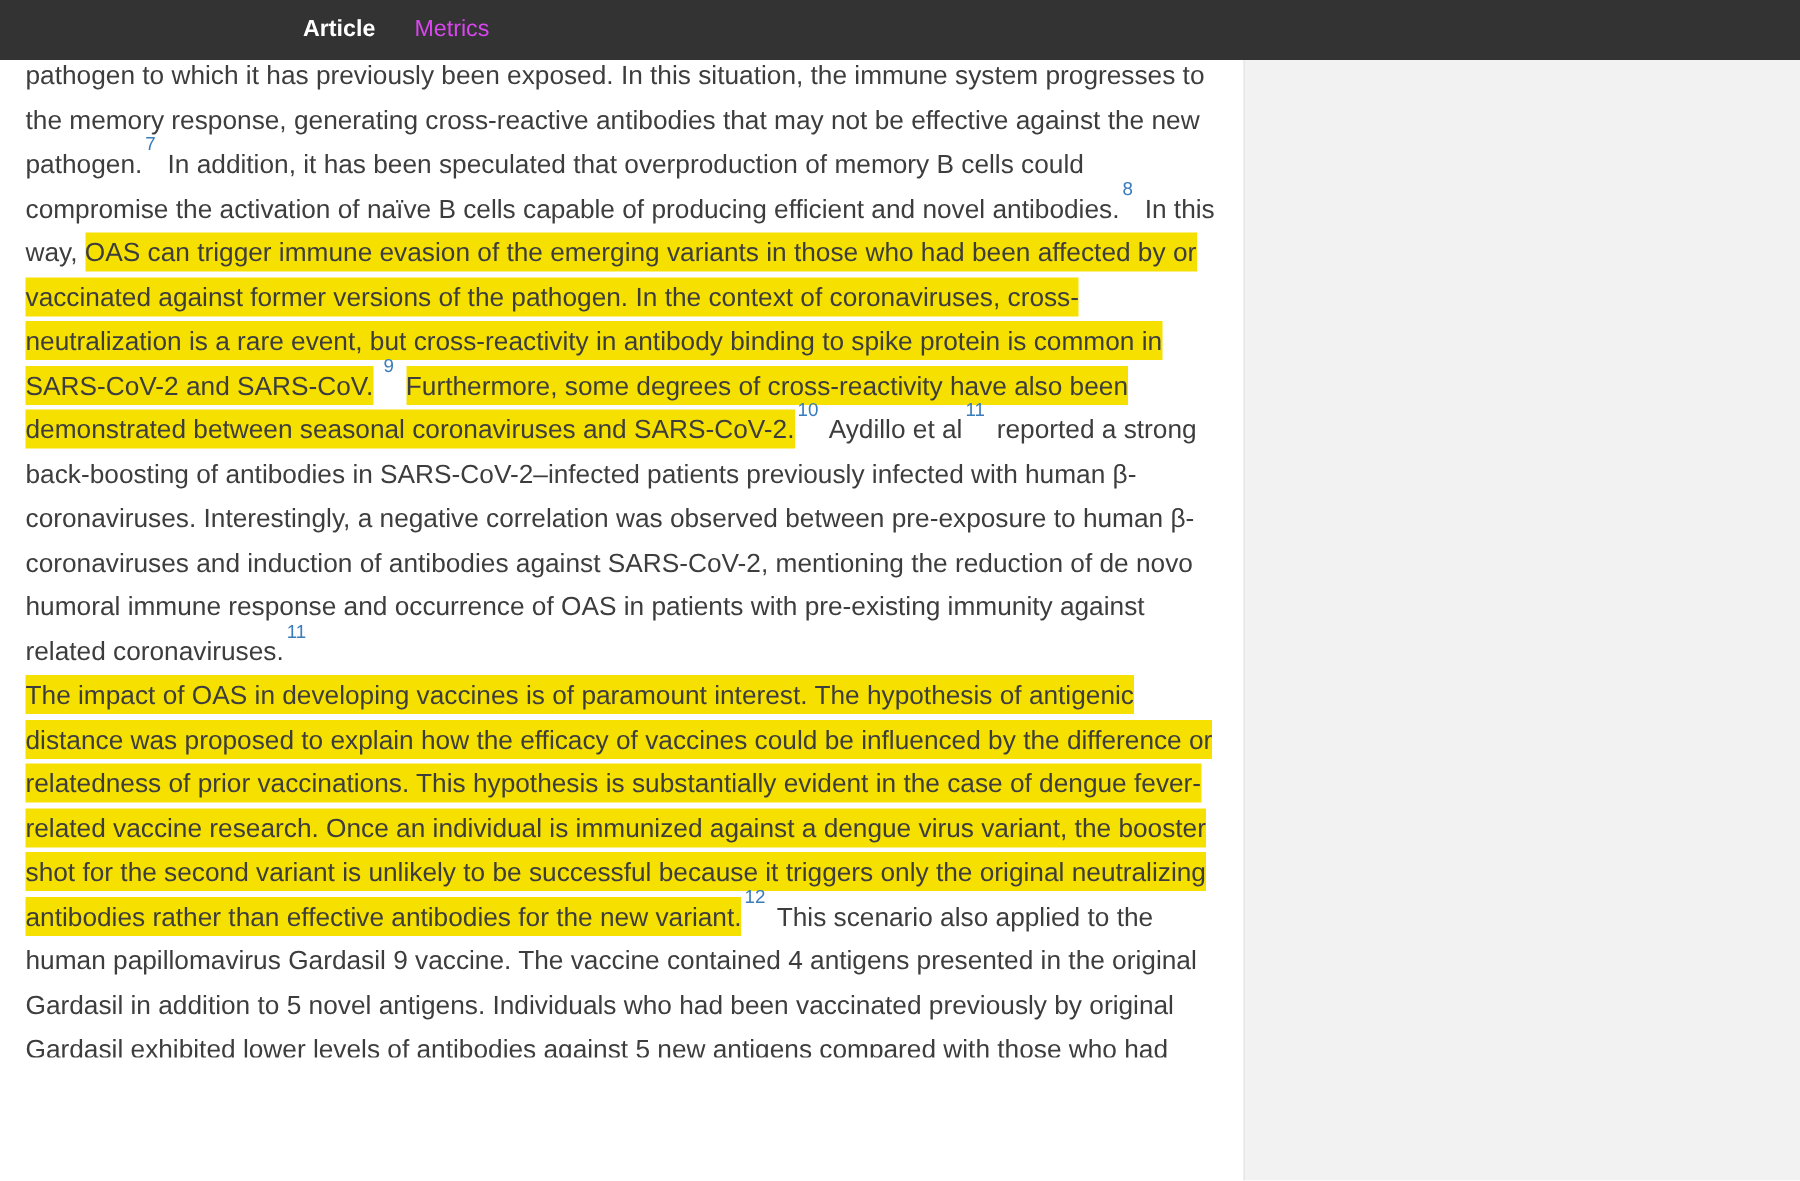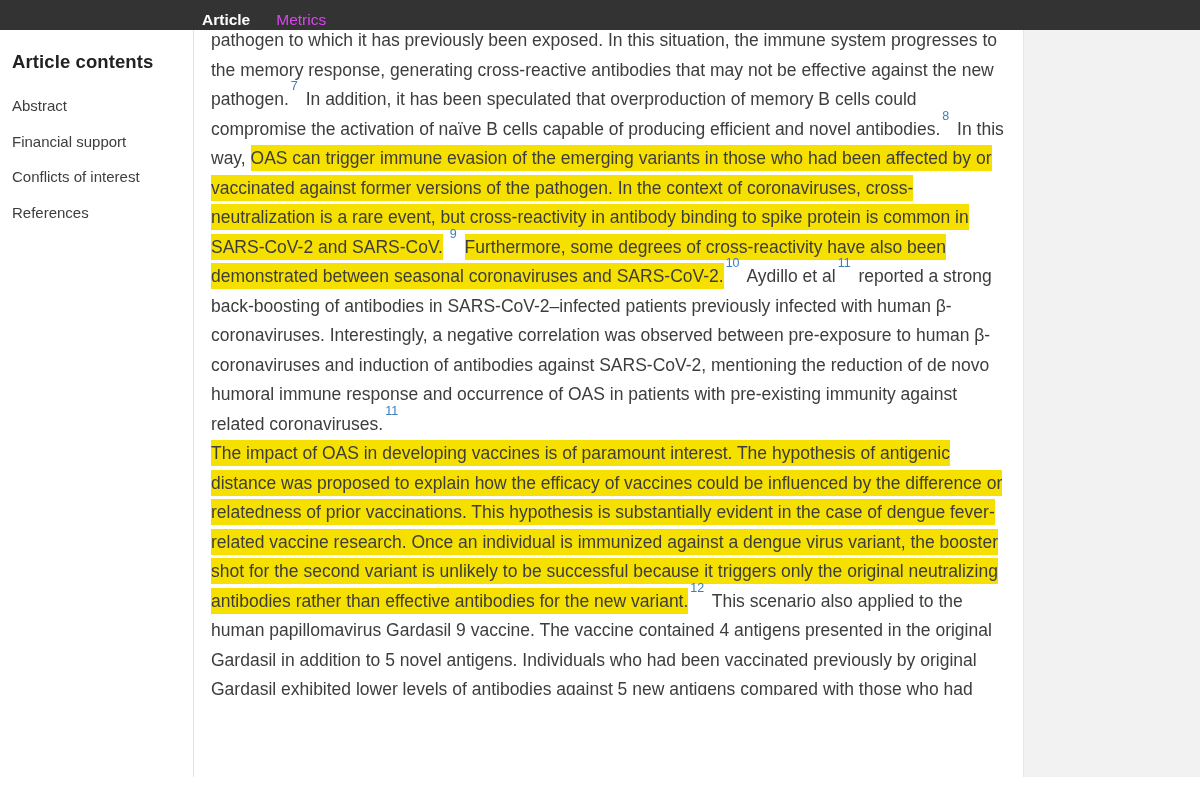--- a/index.html
+++ b/index.html
@@ -5,24 +5,24 @@
   * { box-sizing: border-box; }
   html, body {
     margin: 0; padding: 0;
     width: 1200px; height: 787px;
     overflow: hidden;
     background: #ffffff;
     font-family: "Liberation Sans", "DejaVu Sans", sans-serif;
   }
   
   .topbar {
-    height: 30px;
+    height: 40px;
     background: #333333;
     display: flex;
-    align-items: flex-start;
+    align-items: center;
   }
   .topbar-tabs {
     margin-left: 202px;
     display: flex;
     gap: 26px;
     align-items: center;
   }
   .tab {
     font-size: 15.5px;
     color: #d946ef;
@@ -103,27 +103,20 @@
 
 <div class="topbar">
   <div class="topbar-tabs">
     <span class="tab active">Article</span>
     <span class="tab">Metrics</span>
   </div>
 </div>
 
 <div class="layout">
 
-  <nav class="sidebar">
-    <h2 class="sidebar-title">Article contents</h2>
-    <a class="sidebar-link">Abstract</a>
-    <a class="sidebar-link">Financial support</a>
-    <a class="sidebar-link">Conflicts of interest</a>
-    <a class="sidebar-link">References</a>
-  </nav>
 
   <main class="main">
     <p><span>pathogen to which it has previously been exposed. In this situation, the immune system progresses to the memory response, generating cross-reactive antibodies that may not be effective against the new pathogen.</span><sup class="ref">7</sup><span> In addition, it has been speculated that overproduction of memory B cells could compromise the activation of naïve B cells capable of producing efficient and novel antibodies.</span><sup class="ref">8</sup><span> In this way, </span><span class="hl">OAS can trigger immune evasion of the emerging variants in those who had been affected by or vaccinated against former versions of the pathogen. In the context of coronaviruses, cross-neutralization is a rare event, but cross-reactivity in antibody binding to spike protein is common in SARS-CoV-2 and SARS-CoV.</span><span> </span><sup class="ref">9</sup><span> </span><span class="hl">Furthermore, some degrees of cross-reactivity have also been demonstrated between seasonal coronaviruses and SARS-CoV-2.</span><sup class="ref">10</sup><span> Aydillo et al</span><sup class="ref">11</sup><span> reported a strong back-boosting of antibodies in SARS-CoV-2–infected patients previously infected with human β-coronaviruses. Interestingly, a negative correlation was observed between pre-exposure to human β-coronaviruses and induction of antibodies against SARS-CoV-2, mentioning the reduction of de novo humoral immune response and occurrence of OAS in patients with pre-existing immunity against related coronaviruses.</span><sup class="ref">11</sup></p>
     <p><span class="hl">The impact of OAS in developing vaccines is of paramount interest. The hypothesis of antigenic distance was proposed to explain how the efficacy of vaccines could be influenced by the difference or relatedness of prior vaccinations. This hypothesis is substantially evident in the case of dengue fever-related vaccine research. Once an individual is immunized against a dengue virus variant, the booster shot for the second variant is unlikely to be successful because it triggers only the original neutralizing antibodies rather than effective antibodies for the new variant.</span><sup class="ref">12</sup><span> This scenario also applied to the human papillomavirus Gardasil 9 vaccine. The vaccine contained 4 antigens presented in the original Gardasil in addition to 5 novel antigens. Individuals who had been vaccinated previously by original Gardasil exhibited lower levels of antibodies against 5 new antigens compared with those who had been never vaccinated for human</span></p>
   </main>
 
   <div class="right-panel"></div>
 
 </div>
 

